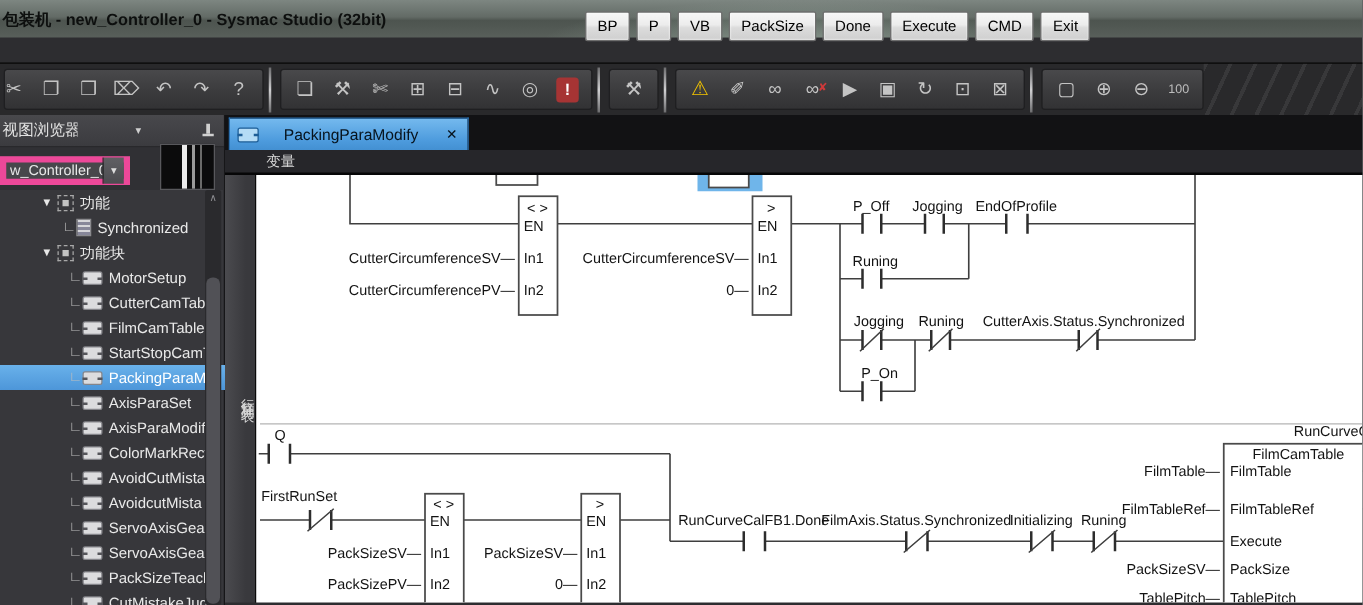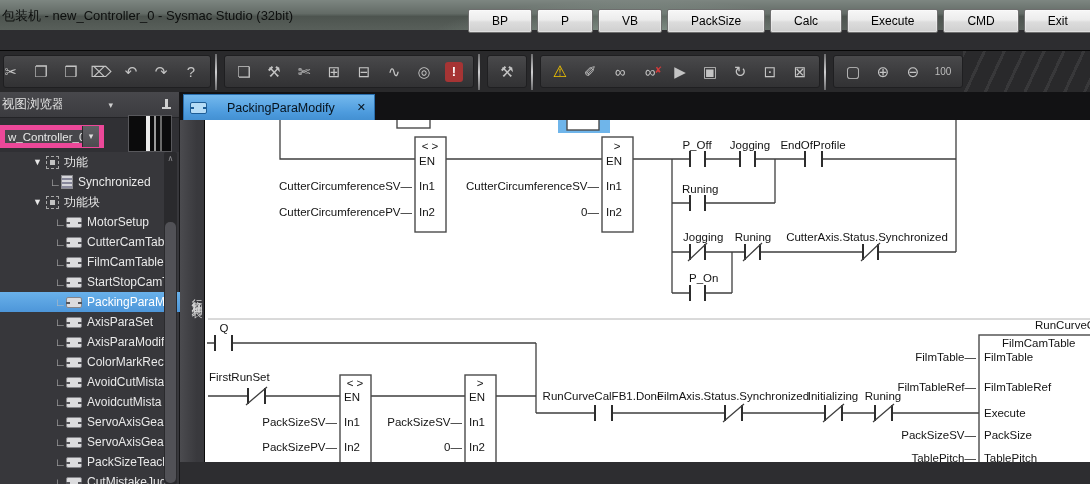--- a/index.html
+++ b/index.html
@@ -4,23 +4,23 @@
 <style>
   * { margin:0; padding:0; box-sizing:border-box; }
   body { background:#222; font-family:"Liberation Sans","DejaVu Sans",sans-serif; }
   .screen { position:relative; width:1090px; height:484px; overflow:hidden; background:#2d2d30; }
 
   
   .titlebar { position:absolute; left:0; top:0; width:1090px; height:30px;
     background:linear-gradient(180deg,#7d8681 0%,#636b66 45%,#4d544f 55%,#585f5a 100%); }
   .titlebar .glassband { position:absolute; left:430px; top:0; width:420px; height:30px;
     background:radial-gradient(ellipse at 50% 120%, rgba(190,215,200,.45), rgba(190,215,200,0) 70%); }
-  .title-text { position:absolute; left:2px; top:7px; font-size:13px; color:#0d0f0e; white-space:nowrap; }
+  .title-text { position:absolute; left:2px; top:7px; font-size:13px; color:#0d0f0e; white-space:nowrap;font-weight:bold; }
   .launcher { position:absolute; left:468px; top:9px; display:flex; gap:5px; }
-  .launcher button { font-family:inherit; font-size:12px; color:#000; padding:2px 23px; height:24px;
+  .launcher button { font-family:inherit; font-size:12px; color:#000; padding:2px 9px; height:24px;
     background:linear-gradient(180deg,#f7f7f7,#ececec 45%,#dcdcdc 55%,#cfcfcf);
     border:1px solid #6e6e6e; border-radius:2px; box-shadow:0 0 0 1px rgba(255,255,255,.35) inset; cursor:pointer; }
 
   
   .menubar { position:absolute; left:0; top:30px; width:1090px; height:20px;
     background:linear-gradient(180deg,#fafbfc,#e4e8ee 80%,#d7dce4); display:flex; align-items:center;
     font-size:12.5px; color:#15181c; }
   .menubar span { padding:0 13px; cursor:default; }
   .menubar span:first-child { padding-left:2px; }
 
@@ -122,21 +122,21 @@
 
   <div class="titlebar">
     <div class="glassband"></div>
     <div class="title-text">包装机 - new_Controller_0 - Sysmac Studio (32bit)</div>
   </div>
   <div class="launcher">
     <button>BP</button>
     <button>P</button>
     <button>VB</button>
     <button>PackSize</button>
-    <button>Calc</button>
+    <button>Done</button>
     <button>Execute</button>
     <button>CMD</button>
     <button>Exit</button>
   </div>
 
 
   <div class="toolbar">
     <div class="tb-group">
       <span class="tb-icon clip-left">✂</span>
       <span class="tb-icon">❐</span>
@@ -325,20 +325,23 @@
       </div>
     </div>
 
     <div class="editor-wrap">
       <div class="tabbar">
         <div class="tab">
           <span class="icon-fb-tab"></span>
           <span>PackingParaModify</span>
           <span class="tab-close">✕</span>
         </div>
+      </div>
+      <div class="varbar">
+        <span>变量</span>
       </div>
       <div class="editor-body">
         <div class="comment-strip">
           <span>行注释列表</span>
         </div>
         <div class="canvas">
           <svg width="885" height="342" viewBox="0 0 885 342">
 
             <rect x="192" y="-5" width="33" height="13" class="blk"></rect>
             <rect x="353" y="0" width="52" height="13" fill="#6fb5ea" stroke="none"></rect>

